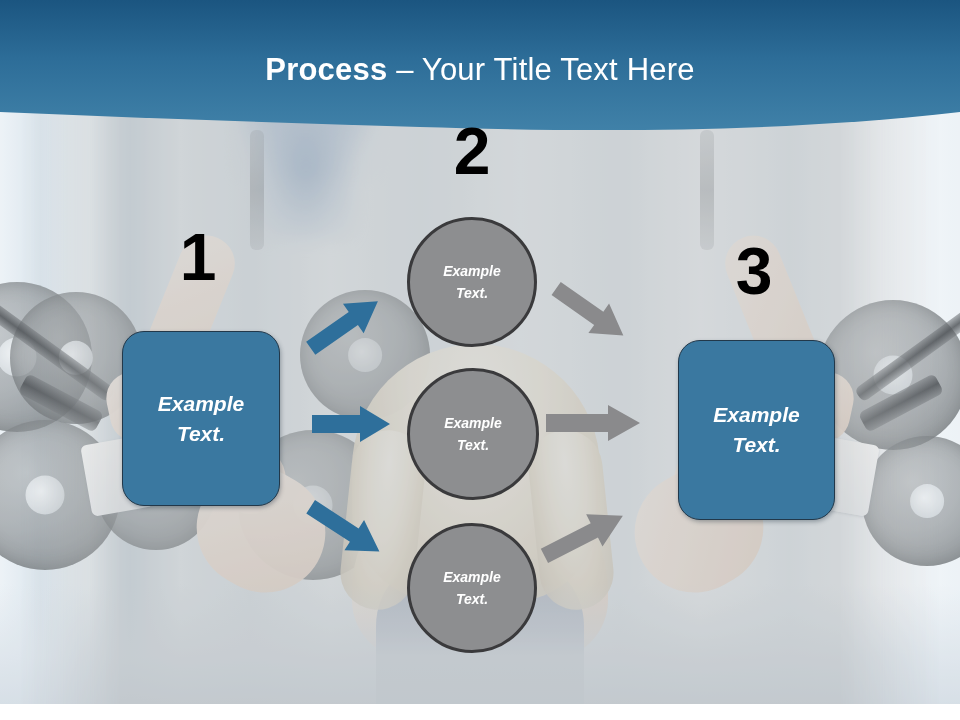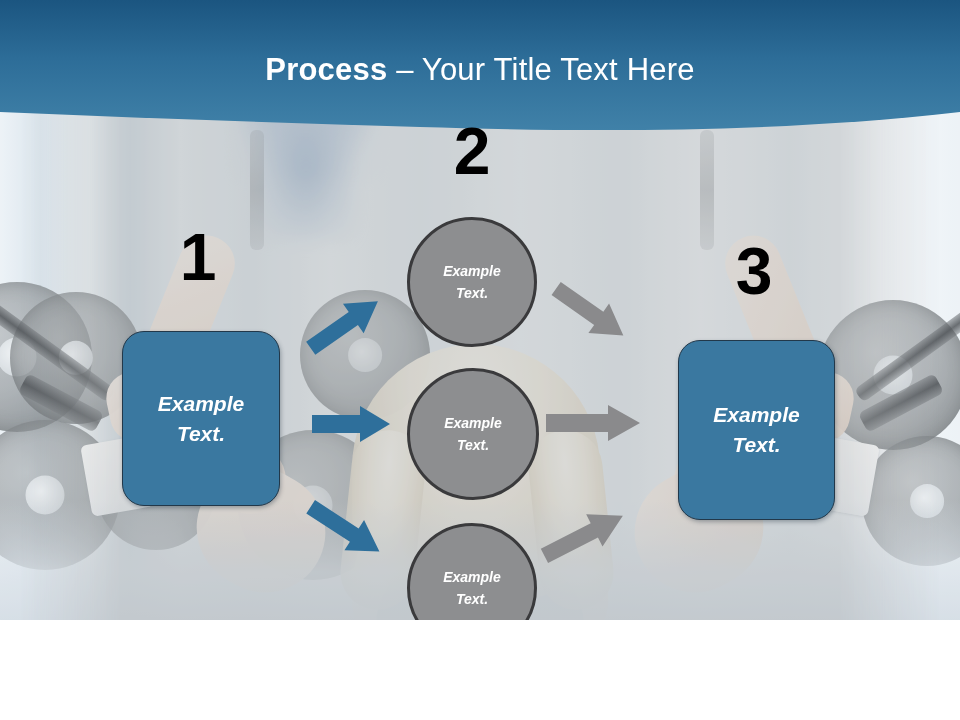--- a/index.html
+++ b/index.html
@@ -6,21 +6,21 @@
     margin: 0;
     padding: 0;
     background: #ffffff;
   }
   body {
     font-family: "Liberation Sans", sans-serif;
   }
   #slide {
     position: relative;
     width: 960px;
-    height: 620px;
+    height: 704px;
     overflow: hidden;
     background: #dfe4e8;
   }
 
   
   .photo {
     position: absolute;
     inset: 0;
     overflow: hidden;
   }

